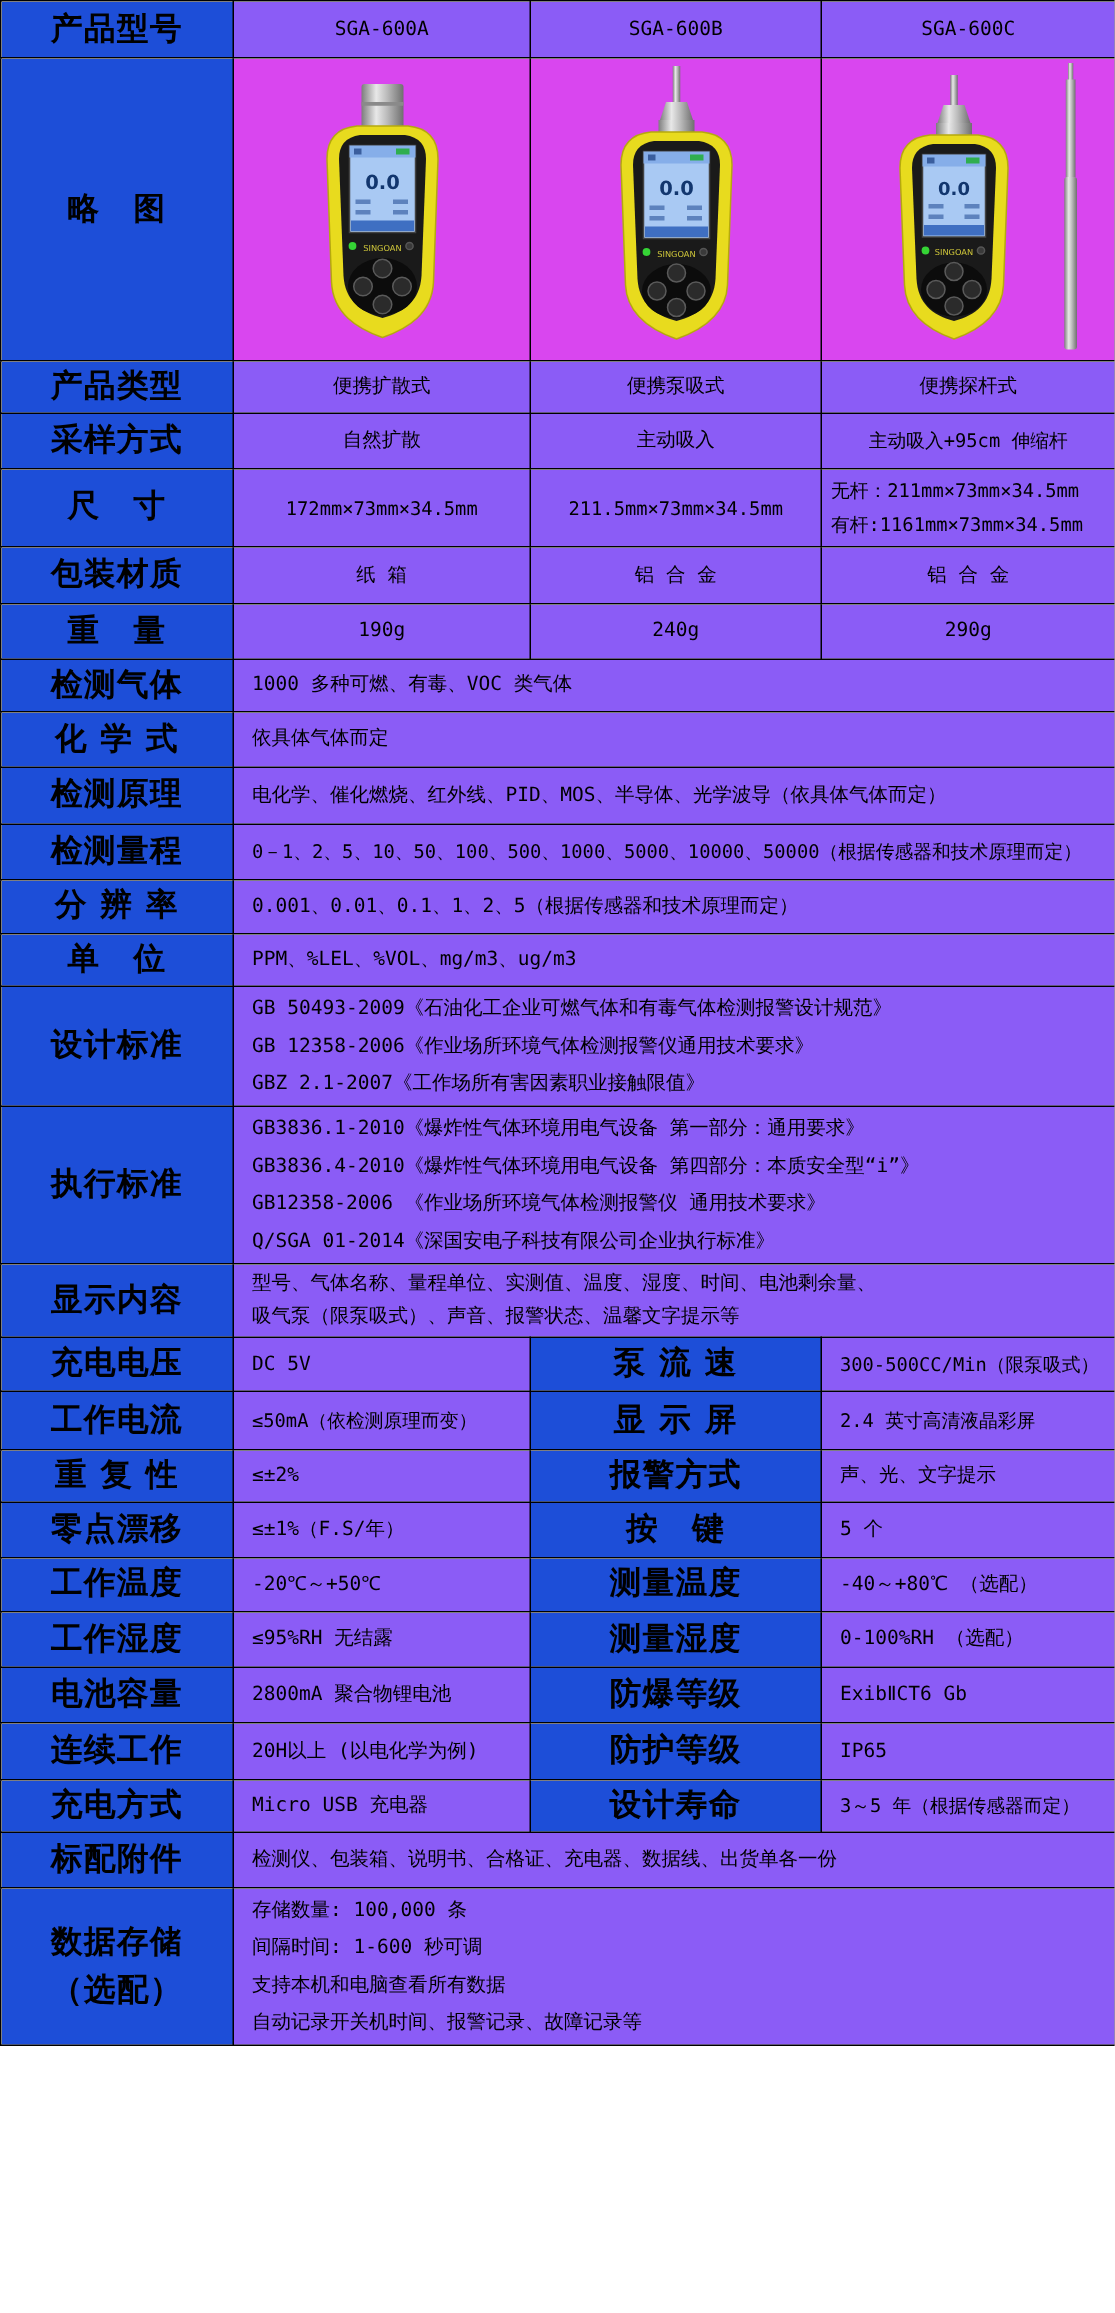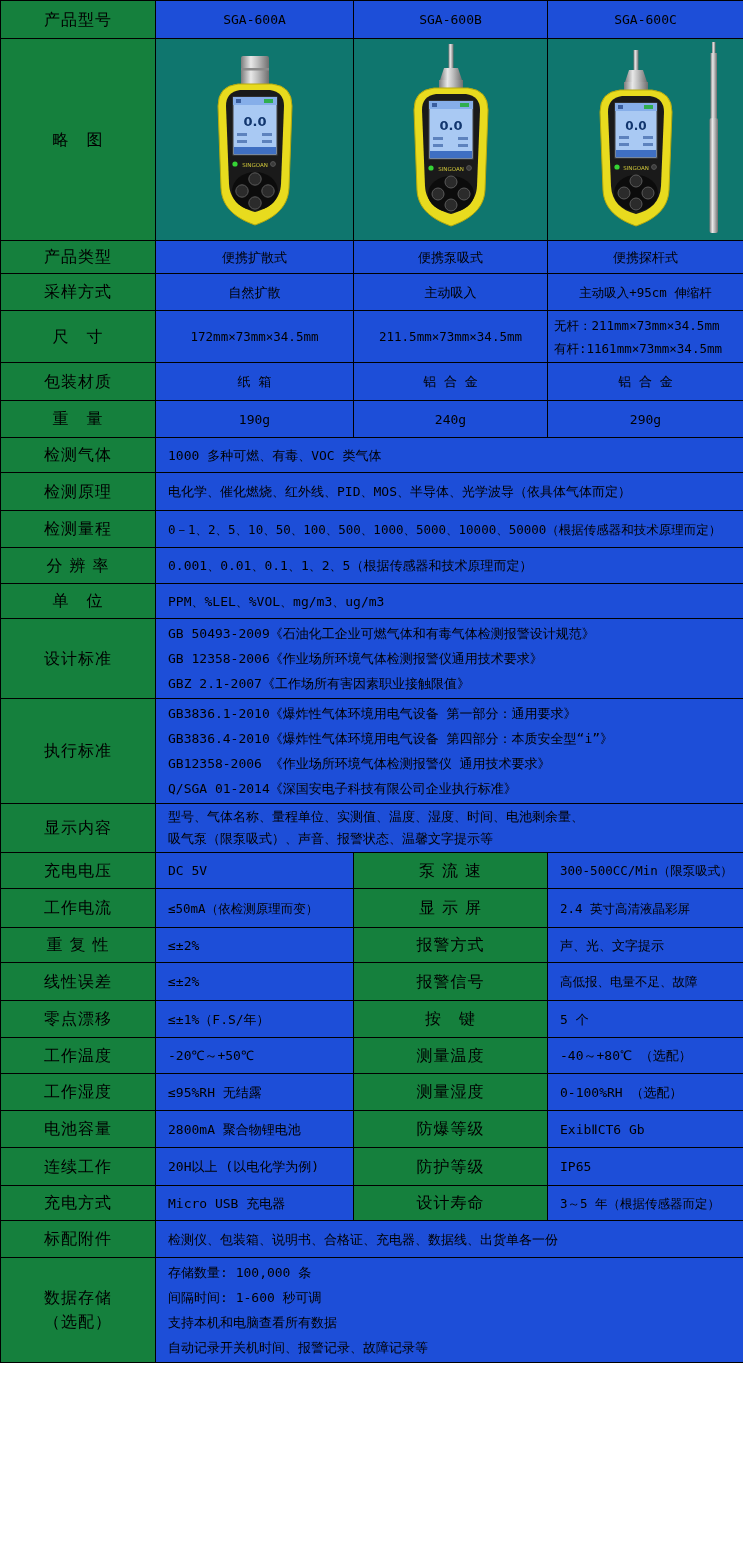--- a/index.html
+++ b/index.html
@@ -1,24 +1,24 @@
 <!DOCTYPE html>
 <html><head>
 <meta charset="utf-8">
 <style>
   html,body{margin:0;padding:0;background:#fff;}
   body{width:743px;font-family:"DejaVu Sans","Liberation Sans",sans-serif;color:#000;}
   table.spec{width:743px;border-collapse:collapse;table-layout:fixed;border:1px solid #000;}
   td{border:1px solid #000;overflow:hidden;vertical-align:middle;box-sizing:border-box;}
-  td.lbl{background:#15803d;font-weight:normal;font-size:16px;text-align:center;letter-spacing:1px;white-space:pre-line;line-height:1.5;}
-  td.val{background:#1d4ed8;font-size:13px;font-family:"DejaVu Sans Mono","Liberation Mono",monospace;
+  td.lbl{background:#1d4ed8;font-weight:bold;font-size:21px;text-align:center;letter-spacing:1px;white-space:pre-line;line-height:1.5;}
+  td.val{background:#8b5cf6;font-size:13px;font-family:"DejaVu Sans Mono","Liberation Mono",monospace;
          white-space:pre-line;line-height:25px;padding:2px 6px 2px 12px;text-align:left;}
   td.val.c{text-align:center;padding-left:4px;padding-right:4px;}
   td.val.small{font-size:12.5px;}
-  td.img{background:#0f766e;padding:0;text-align:center;}
+  td.img{background:#d946ef;padding:0;text-align:center;}
   svg{display:block;}
 </style>
 </head>
 <body>
 
 <svg width="0" height="0" style="position:absolute">
   <defs>
     <linearGradient id="chrome" x1="0" y1="0" x2="1" y2="0">
       <stop offset="0" stop-color="#7d7d7d"></stop>
         <stop offset="0.35" stop-color="#e8e8e8"></stop>
@@ -160,20 +160,24 @@
   <td class="lbl">重　量</td>
   <td class="val c">190g</td>
   <td class="val c">240g</td>
   <td class="val c">290g</td>
 </tr>
 
 <tr style="height:35px">
   <td class="lbl">检测气体</td>
   <td class="val" colspan="3">1000 多种可燃、有毒、VOC 类气体</td>
 </tr>
+<tr style="height:37px">
+  <td class="lbl">化 学 式</td>
+  <td class="val" colspan="3">依具体气体而定</td>
+</tr>
 <tr style="height:38px">
   <td class="lbl">检测原理</td>
   <td class="val" colspan="3">电化学、催化燃烧、红外线、PID、MOS、半导体、光学波导（依具体气体而定）</td>
 </tr>
 <tr style="height:37px">
   <td class="lbl">检测量程</td>
   <td class="val small" colspan="3">0－1、2、5、10、50、100、500、1000、5000、10000、50000（根据传感器和技术原理而定）</td>
 </tr>
 <tr style="height:36px">
   <td class="lbl">分 辨 率</td>
@@ -212,26 +216,20 @@
   <td class="lbl">工作电流</td>
   <td class="val small">≤50mA（依检测原理而变）</td>
   <td class="lbl">显 示 屏</td>
   <td class="val small">2.4 英寸高清液晶彩屏</td>
 </tr>
 <tr style="height:35px">
   <td class="lbl">重 复 性</td>
   <td class="val">≤±2%</td>
   <td class="lbl">报警方式</td>
   <td class="val">声、光、文字提示</td>
-</tr>
-<tr style="height:38px">
-  <td class="lbl">线性误差</td>
-  <td class="val">≤±2%</td>
-  <td class="lbl">报警信号</td>
-  <td class="val small">高低报、电量不足、故障</td>
 </tr>
 <tr style="height:37px">
   <td class="lbl">零点漂移</td>
   <td class="val">≤±1%（F.S/年）</td>
   <td class="lbl">按　键</td>
   <td class="val">5 个</td>
 </tr>
 <tr style="height:36px">
   <td class="lbl">工作温度</td>
   <td class="val">-20℃～+50℃</td>

